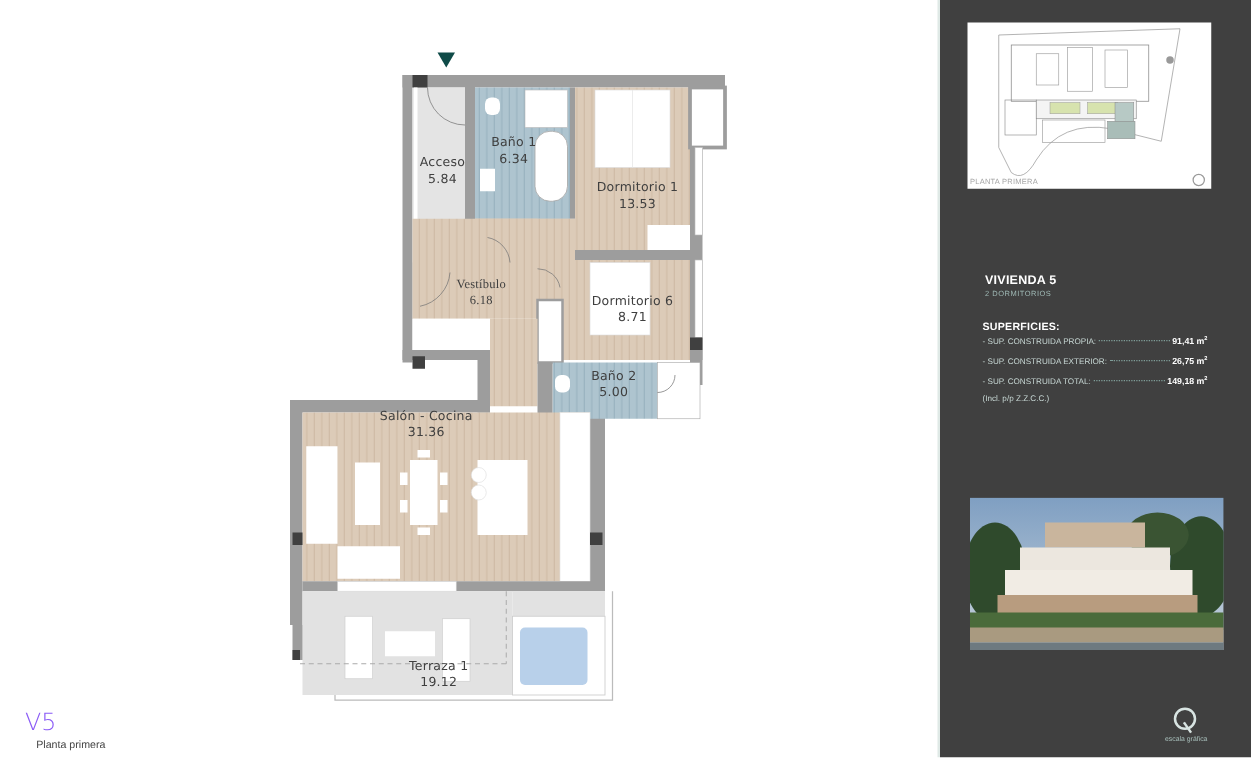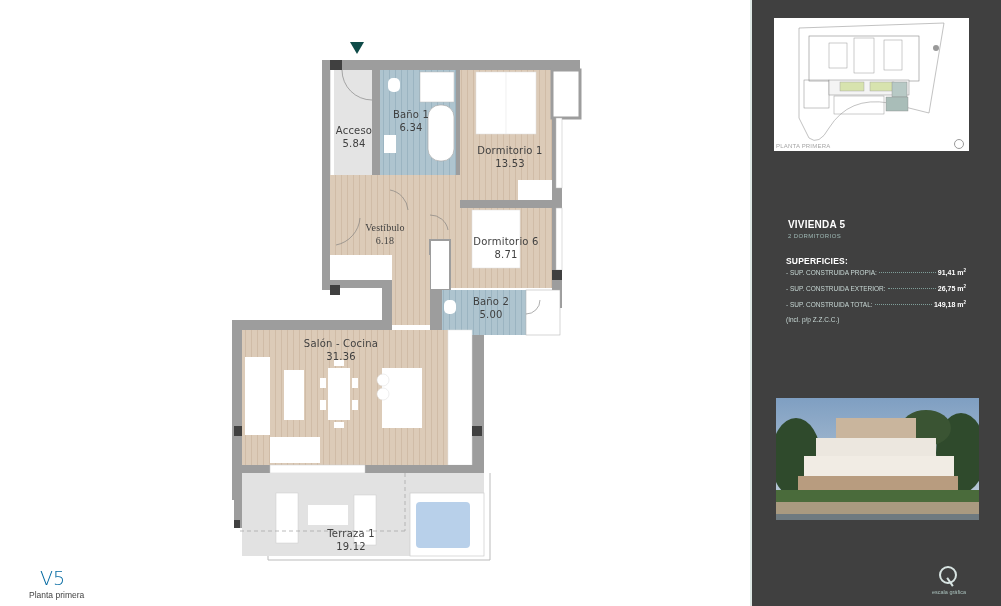--- a/index.html
+++ b/index.html
@@ -7,21 +7,21 @@
   body { position: relative; font-family: "Liberation Sans", sans-serif; }
 
   
   .plan-area { position: absolute; left: 0; top: 0; width: 750px; height: 606px; background: #ffffff; }
   .plan-svg { position: absolute; left: 0; top: 0; }
   .room-label { position: absolute; text-align: center; color: #3f3f3f; font-size: 10px; line-height: 13px; font-family: "DejaVu Sans", sans-serif; letter-spacing: 0.2px; }
   .room-label .area { display: block; font-size: 10px; }
   .watermark { position: absolute; left: 360px; top: 318px; font-size: 40px; letter-spacing: 10px; color: rgba(255,255,255,0.55); font-family: "DejaVu Sans", sans-serif; font-weight: 300; pointer-events: none; }
   .entry-arrow { position: absolute; left: 350px; top: 42px; width: 0; height: 0; border-left: 7px solid transparent; border-right: 7px solid transparent; border-top: 12px solid #0f4b48; }
 
-  .unit-code { position: absolute; left: 40px; top: 568px; font-size: 19px; color: #0369a1; font-family: "DejaVu Sans", sans-serif; font-weight: 300; line-height: 20px; }
+  .unit-code { position: absolute; left: 20px; top: 568px; font-size: 19px; color: #8b5cf6; font-family: "DejaVu Sans", sans-serif; font-weight: 300; line-height: 20px; }
   .unit-floor { position: absolute; left: 29px; top: 590px; font-size: 8.5px; color: #444; font-family: "Liberation Sans", sans-serif; }
 
   
   .divider { position: absolute; left: 750px; top: 0; width: 2px; height: 606px; background: #dfe9e6; }
   .panel { position: absolute; left: 752px; top: 0; width: 249px; height: 606px; background: #404040; color: #e8f0ee; padding-left: 20px; }
   .site-plan { position: absolute; left: 22px; top: 18px; width: 195px; height: 133px; background: #ffffff; }
   .site-caption { position: absolute; left: 2px; bottom: 2px; font-size: 6px; color: #a5a5a5; letter-spacing: 0.2px; }
   .site-compass { position: absolute; right: 5px; bottom: 2px; width: 10px; height: 10px; border: 1px solid #9a9a9a; border-radius: 50%; }
 
   .vivienda-title { position: absolute; left: 36px; top: 219px; font-size: 10px; font-weight: bold; letter-spacing: 0.2px; color: #ffffff; }
@@ -168,21 +168,21 @@
     <span class="area">6.18</span>
   </div>
   <div class="room-label" style="left:466px; top:235px; width:80px;">
     <span>Dormitorio 6</span>
     <span class="area">8.71</span>
   </div>
   <div class="room-label" style="left:466px; top:295px; width:50px;text-align:center;">
     <span>Baño 2</span>
     <span class="area">5.00</span>
   </div>
-  <div class="room-label" style="left:296px; top:337px; width:90px;">
+  <div class="room-label" style="left:296px; top:327px; width:90px;">
     <span>Salón - Cocina</span>
     <span class="area">31.36</span>
   </div>
   <div class="room-label" style="left:316px; top:527px; width:70px;">
     <span>Terraza 1</span>
     <span class="area">19.12</span>
   </div>
 
 
   <div class="unit-code">V5</div>

